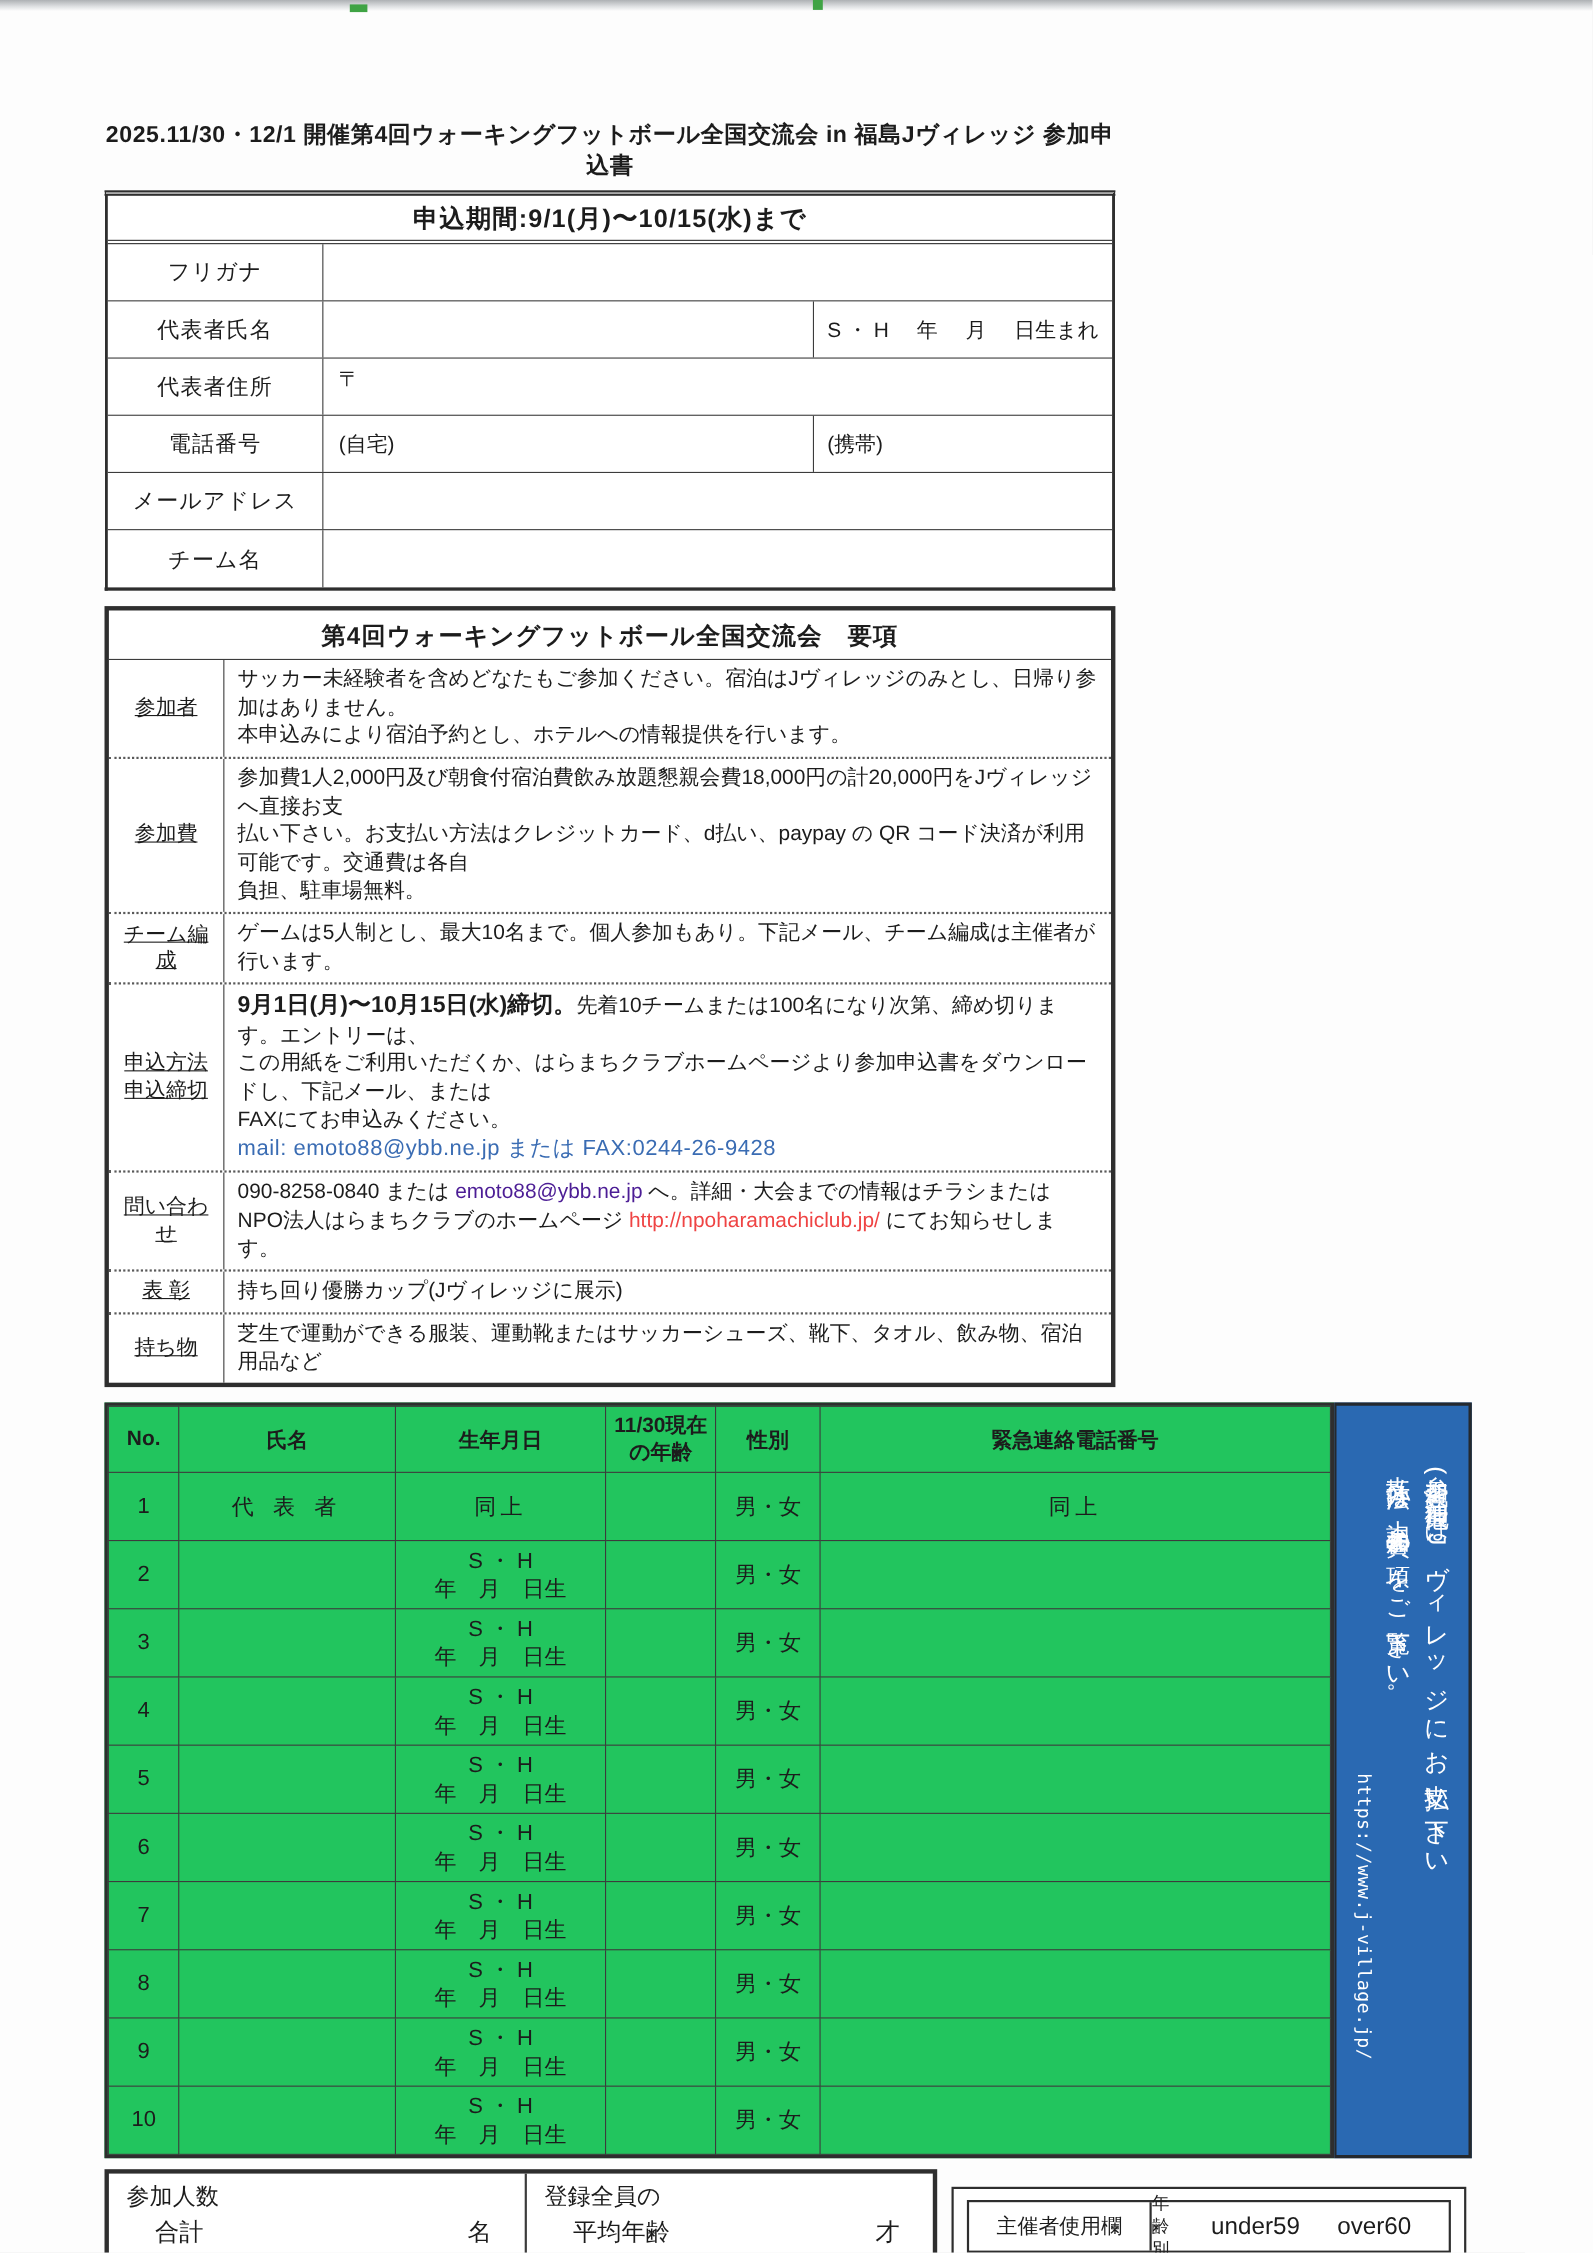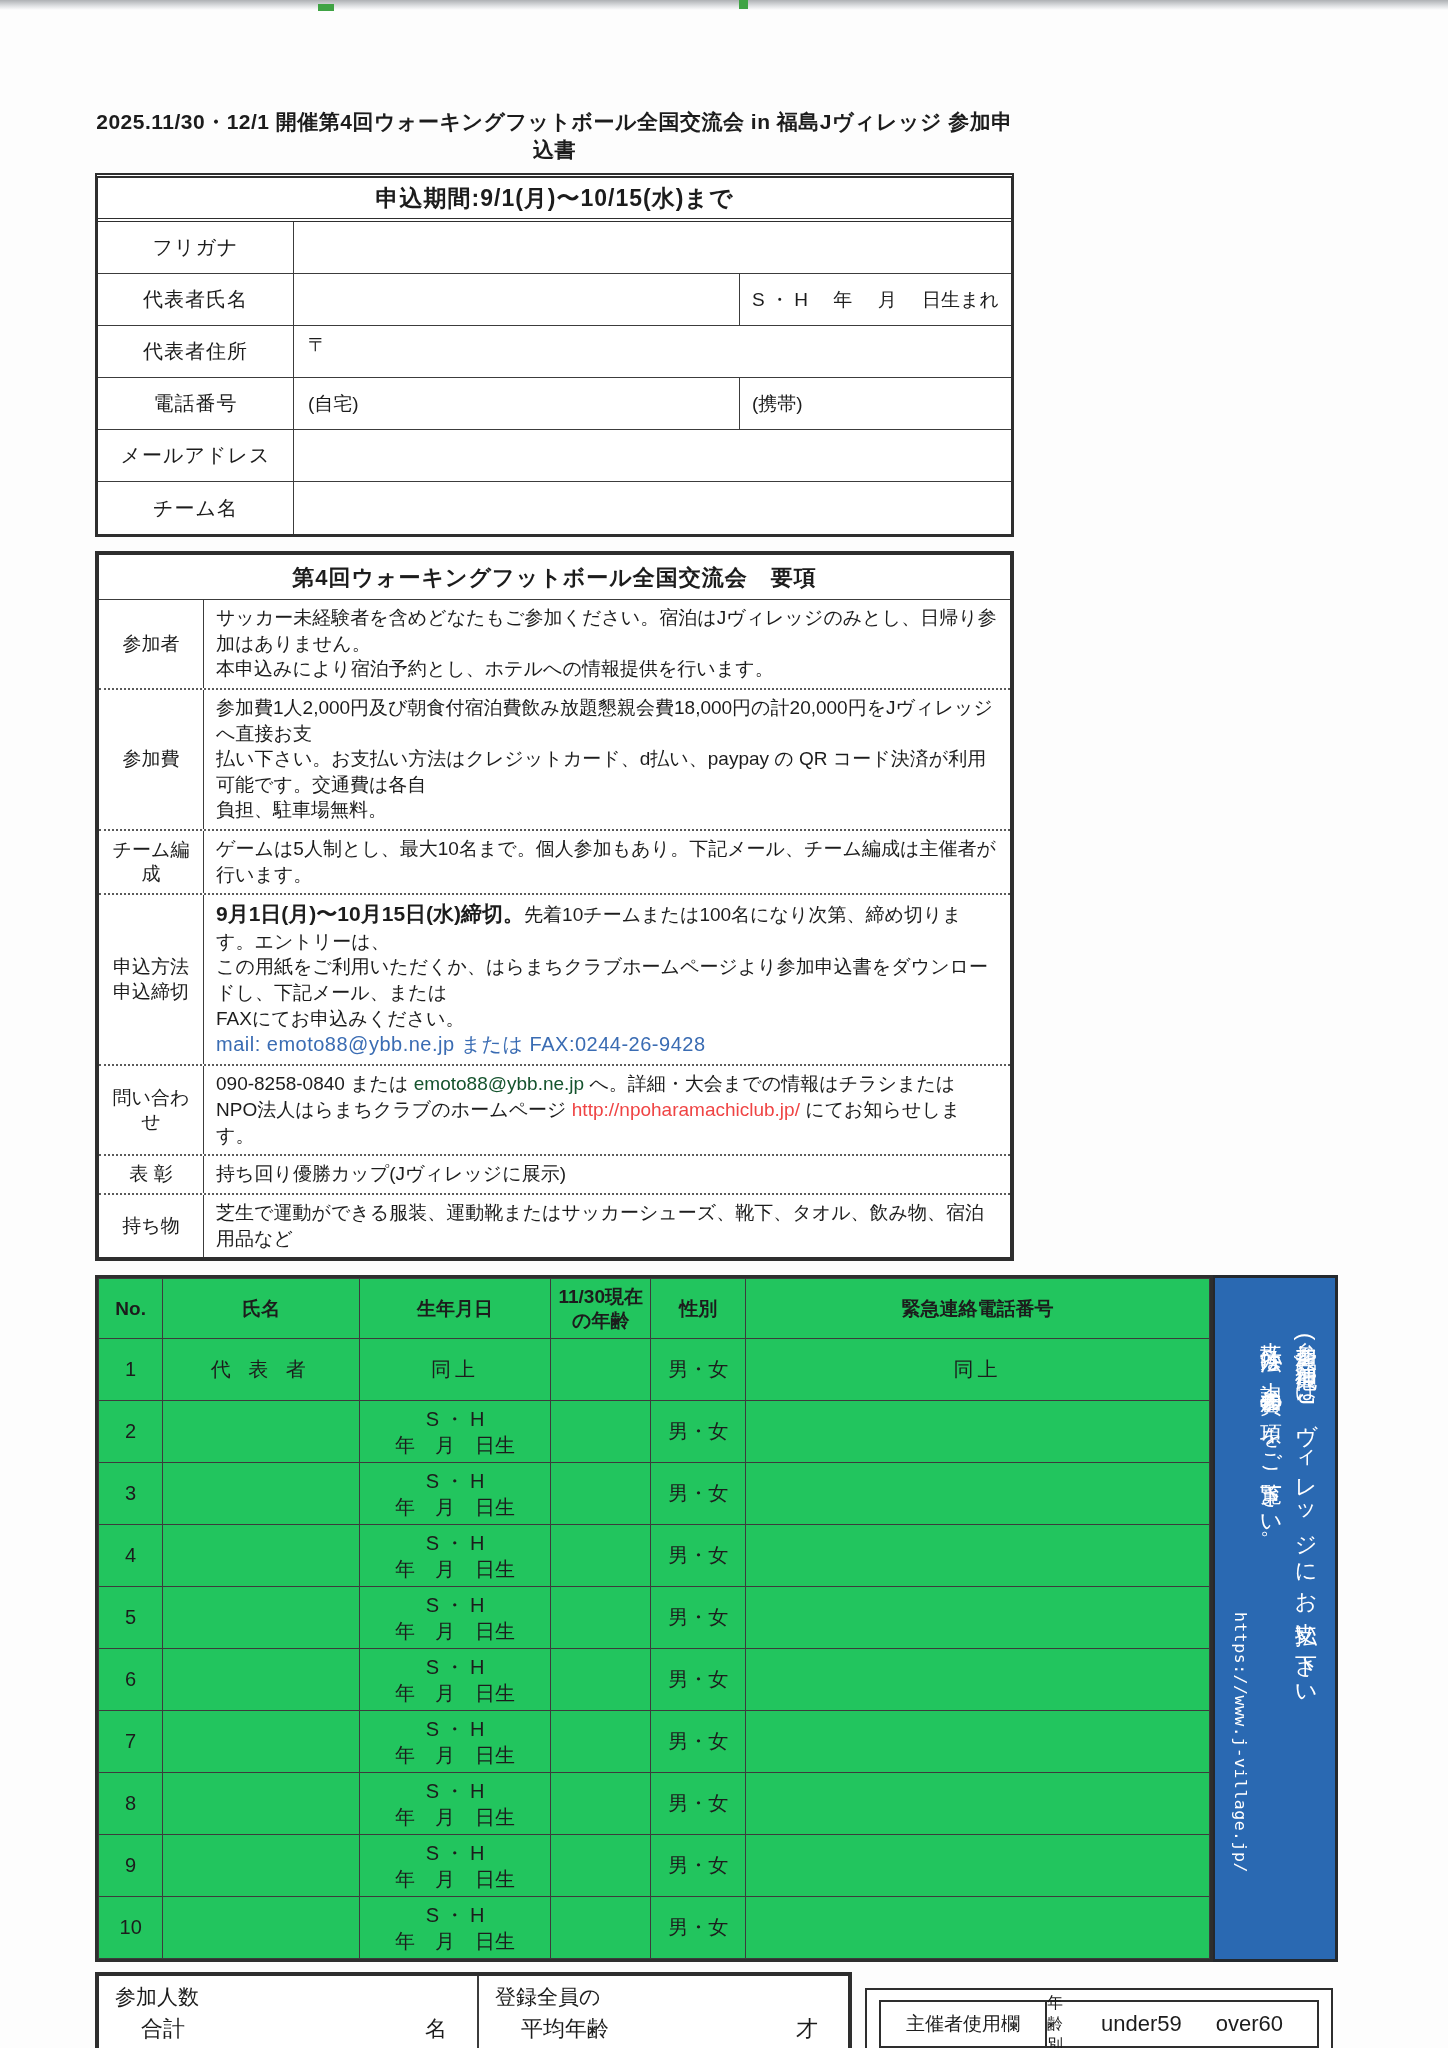--- a/index.html
+++ b/index.html
@@ -32,25 +32,25 @@
   .af-sub-right { width:272px; border-left:1.5px solid #3c3c3c; height:100%;
     display:flex; align-items:center; padding:0 12px; font-size:19px; }
   .spread { justify-content:space-between; }
 
   
   .overview-box { width:919px; border:4px solid #2e2e2e; margin-top:14px; background:#fff; }
   .ov-title { text-align:center; font-weight:bold; font-size:22px; padding:8px 0 6px; letter-spacing:1px; }
   .ov-row { display:flex; border-top:2px dotted #5a5a5a; }
   .ov-row.first { border-top:1.5px solid #3c3c3c; }
   .ov-label { width:104px; display:flex; flex-direction:column; align-items:center;
-    justify-content:center; font-size:19px; text-align:center; padding:4px 6px; line-height:1.3; }
+    justify-content:center; font-size:19px; text-align:center; padding:4px 6px; line-height:1.3;text-decoration:underline; }
   .ov-body { flex:1; border-left:1.5px solid #3c3c3c; padding:5px 12px 6px; font-size:19px; line-height:1.35; }
   .bold-deadline { font-weight:bold; font-size:21px; }
   .link { color:#ef4444; }
-  .link-light { color:#14532d; }
+  .link-light { color:#4c1d95; }
   .mail-line { color:#3a6cb3; font-size:20px; letter-spacing:.5px; }
 
   
   .roster-wrap { display:flex; align-items:stretch; margin-top:14px; width:1243px; }
   .roster-border { border:3px solid #2e2e2e; background:#22c55e; }
   table.roster { border-collapse:collapse; table-layout:fixed; width:1112px; }
   table.roster td, table.roster th { border:1.5px solid #3c3c3c; text-align:center;
     vertical-align:middle; font-weight:normal; padding:2px; }
   table.roster th { font-size:19px; font-weight:600; height:60px; }
   table.roster td { height:62px; font-size:20px; }

